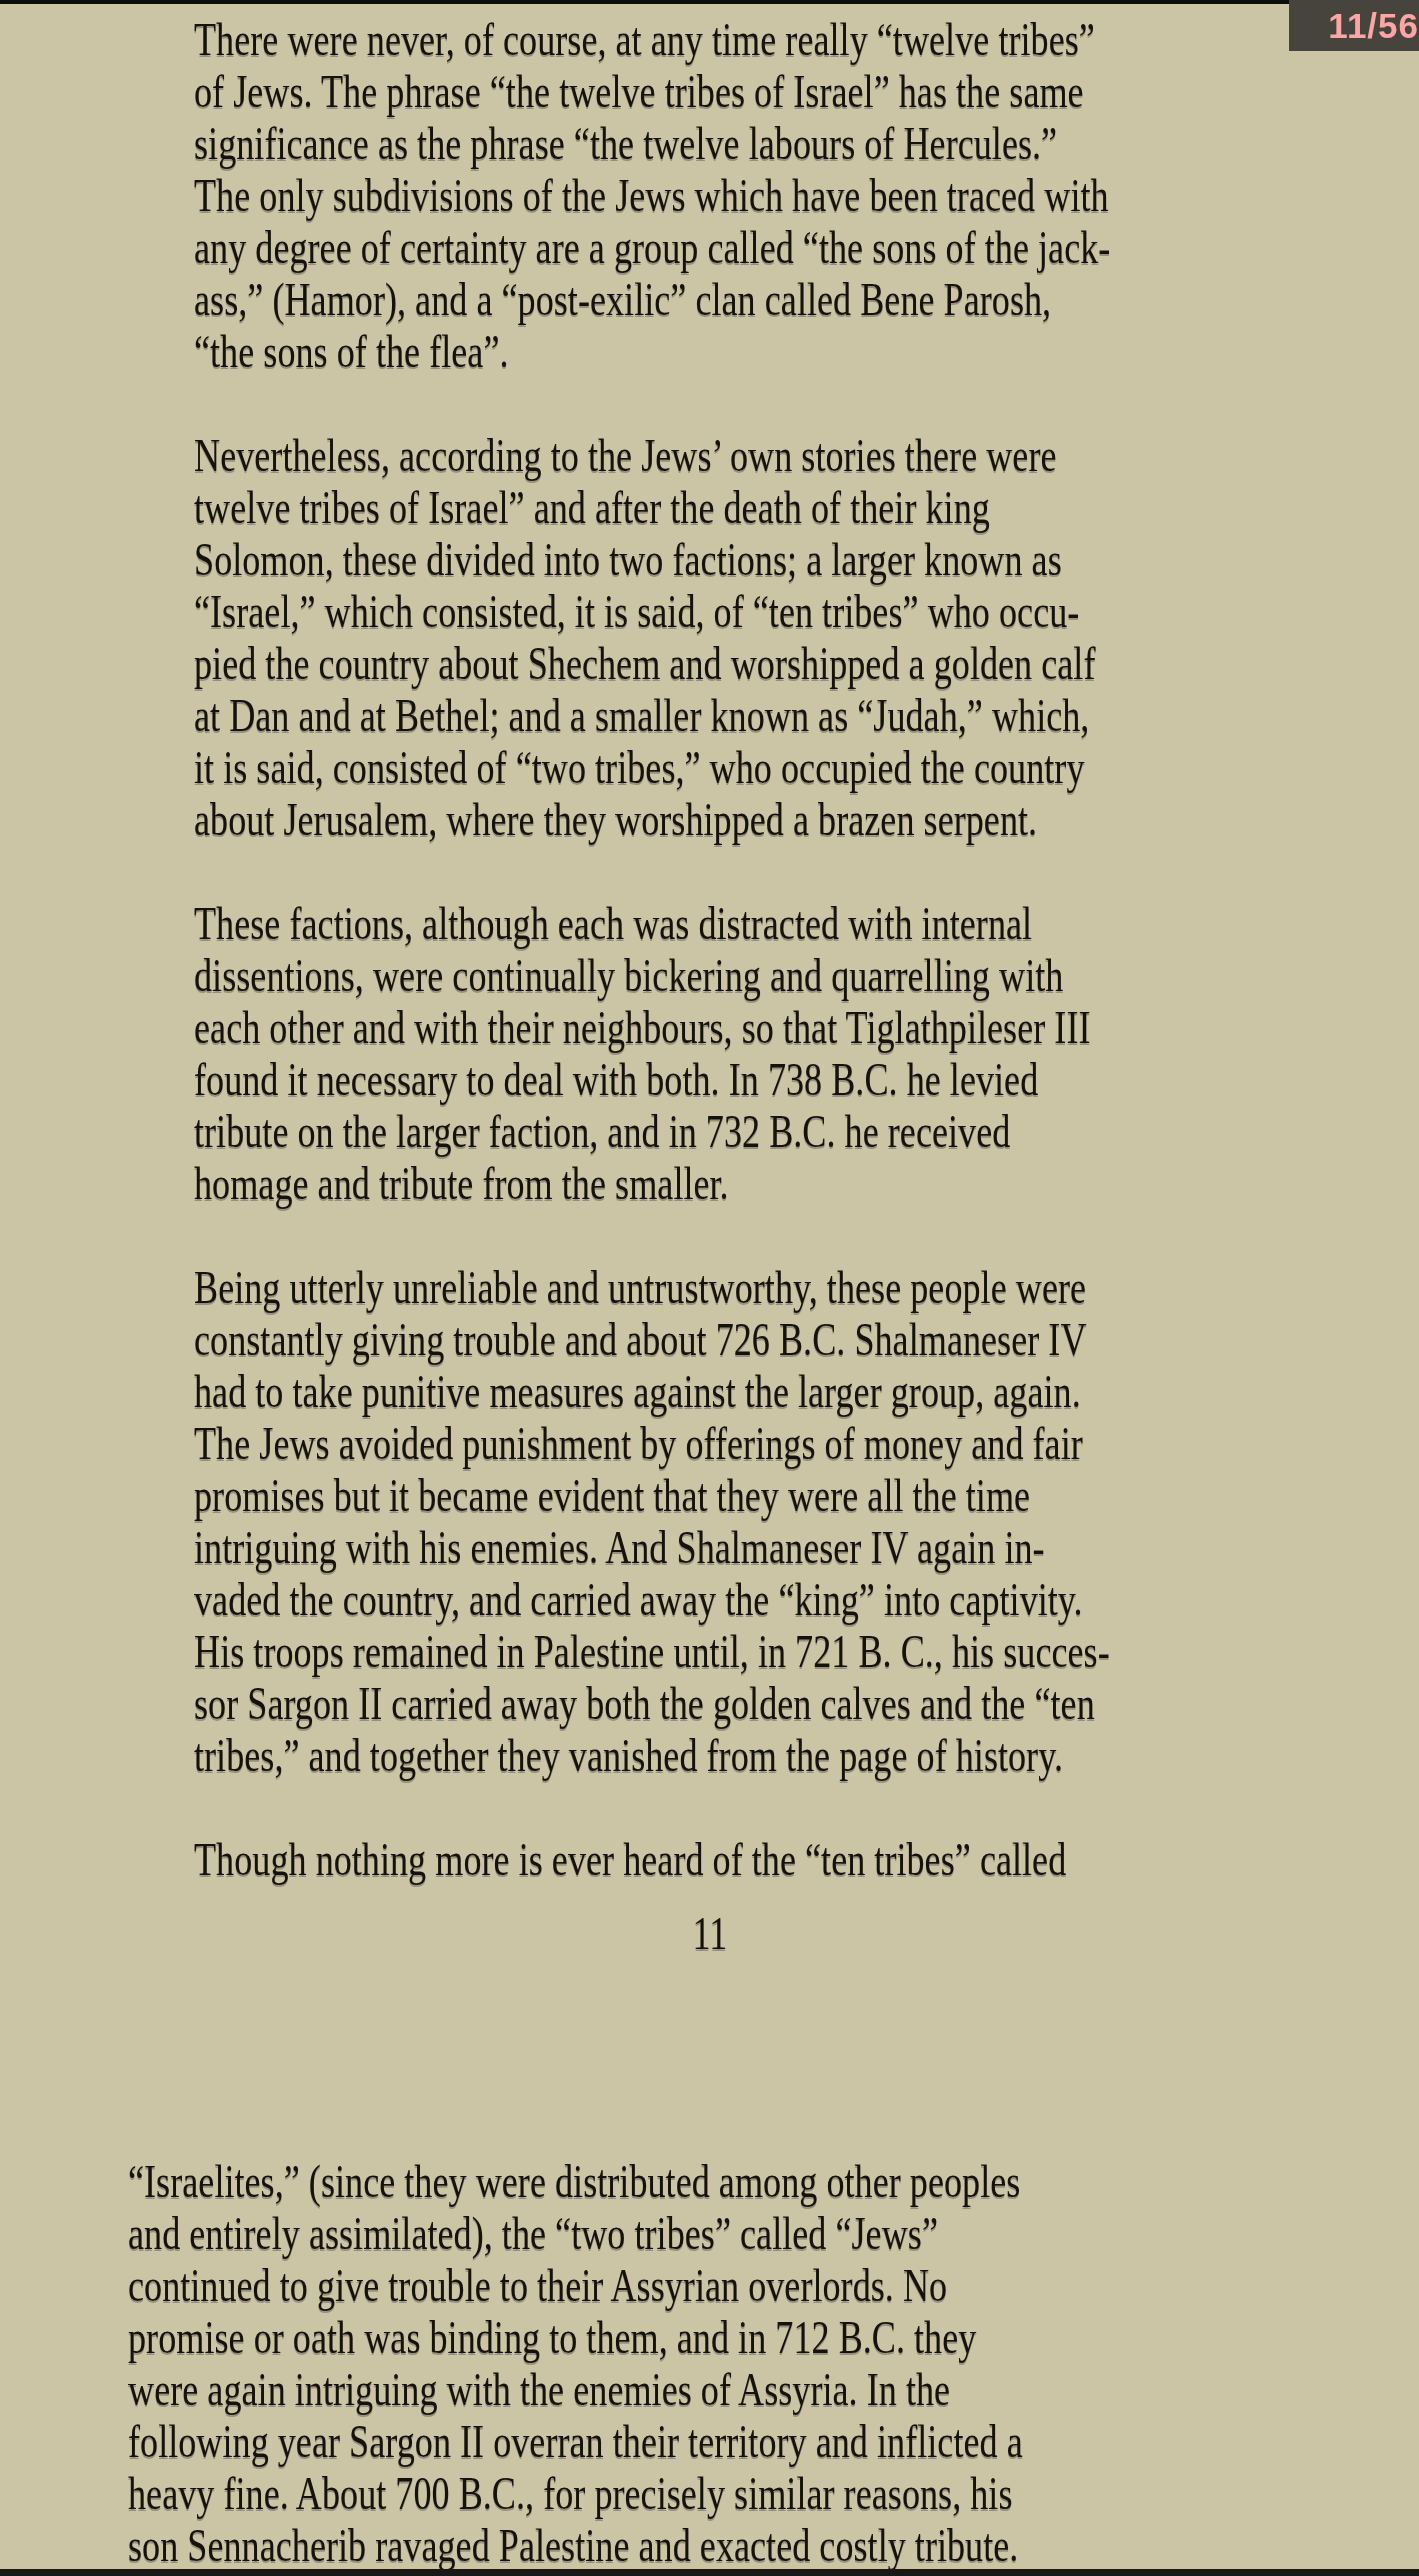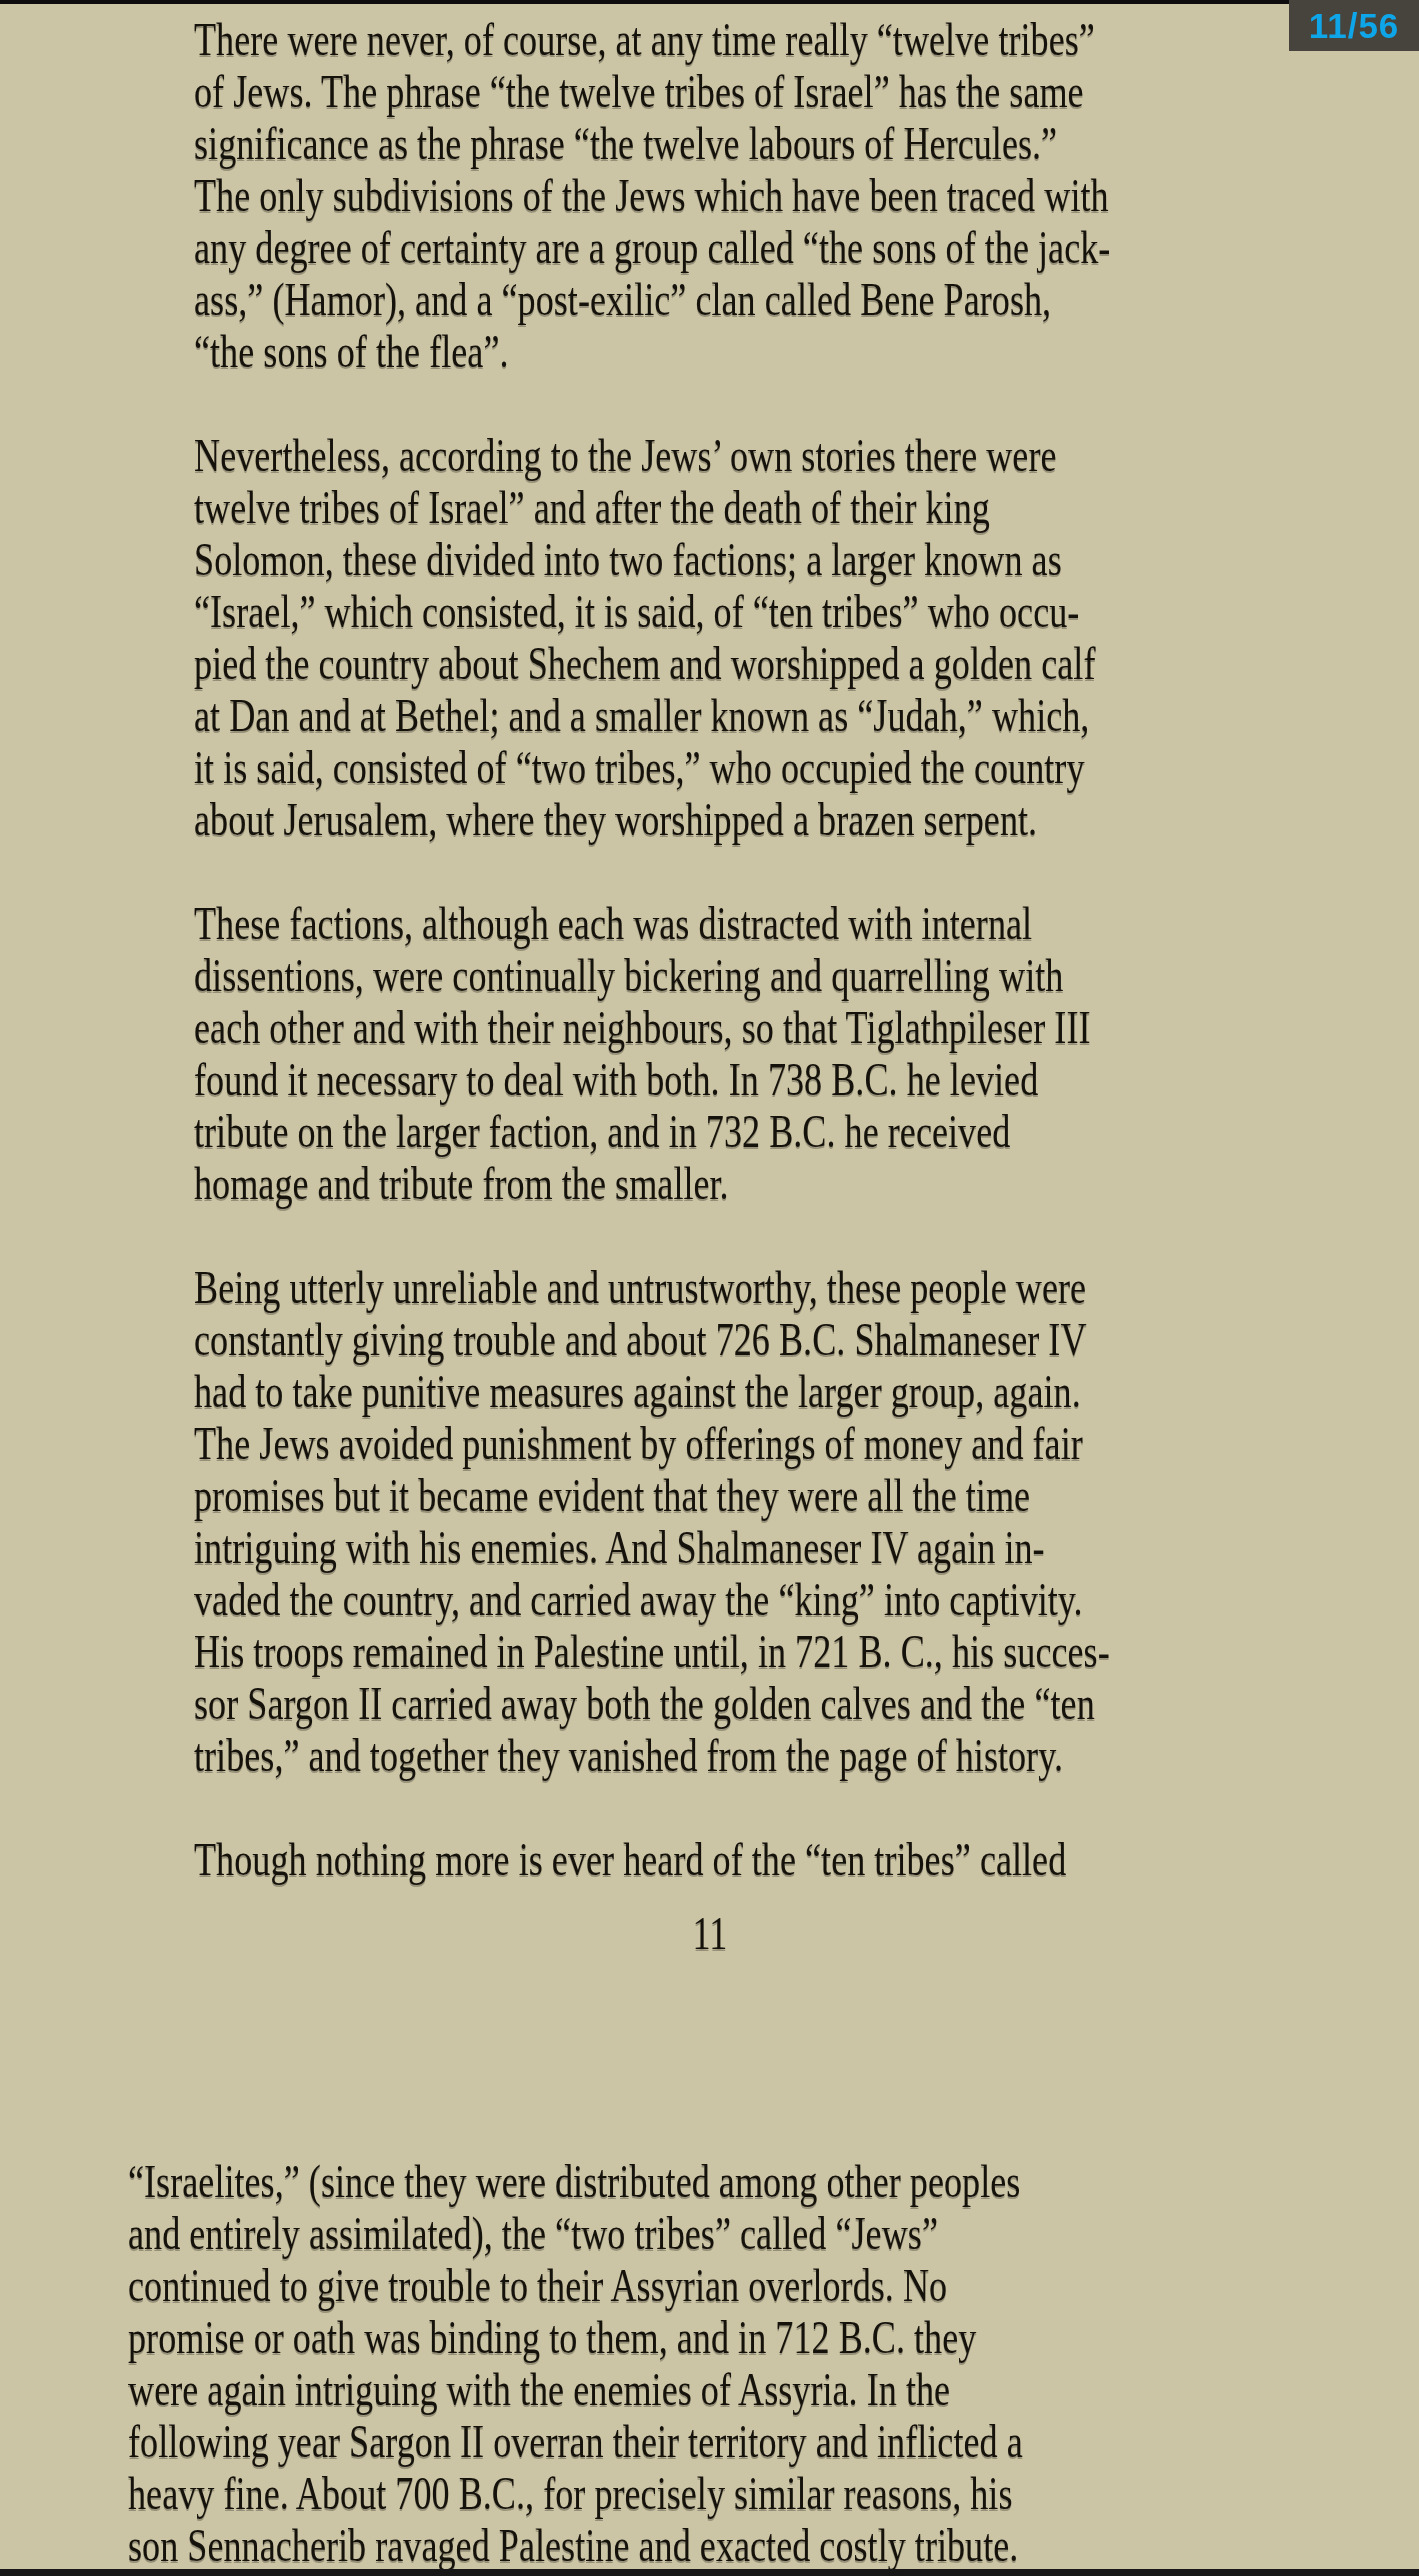--- a/index.html
+++ b/index.html
@@ -62,21 +62,21 @@
     top: 1907px;
     width: 1844px;           
     text-align: center;
   }
 </style>
 </head>
 <body style="background: rgb(203, 196, 165);">
 
 <div class="edge-strip top" style="background: rgb(13, 13, 13);"></div>
 
-<div class="page-badge" style="background: rgb(70, 68, 60); color: #0ea5e9;">
+<div class="page-badge" style="background: rgb(70, 68, 60); color: #fca5a5; justify-content: flex-end;">
   <span>11/56</span>
 </div>
 
 <div id="page1-text" class="scan-text" style="color: rgb(21, 18, 12);">
     <div class="paragraph">
       <div class="text-line">There were never, of course, at any time really “twelve tribes”</div>
       <div class="text-line">of Jews. The phrase “the twelve tribes of Israel” has the same</div>
       <div class="text-line">significance as the phrase “the twelve labours of Hercules.”</div>
       <div class="text-line">The only subdivisions of the Jews which have been traced with</div>
       <div class="text-line">any degree of certainty are a group called “the sons of the jack-</div>

